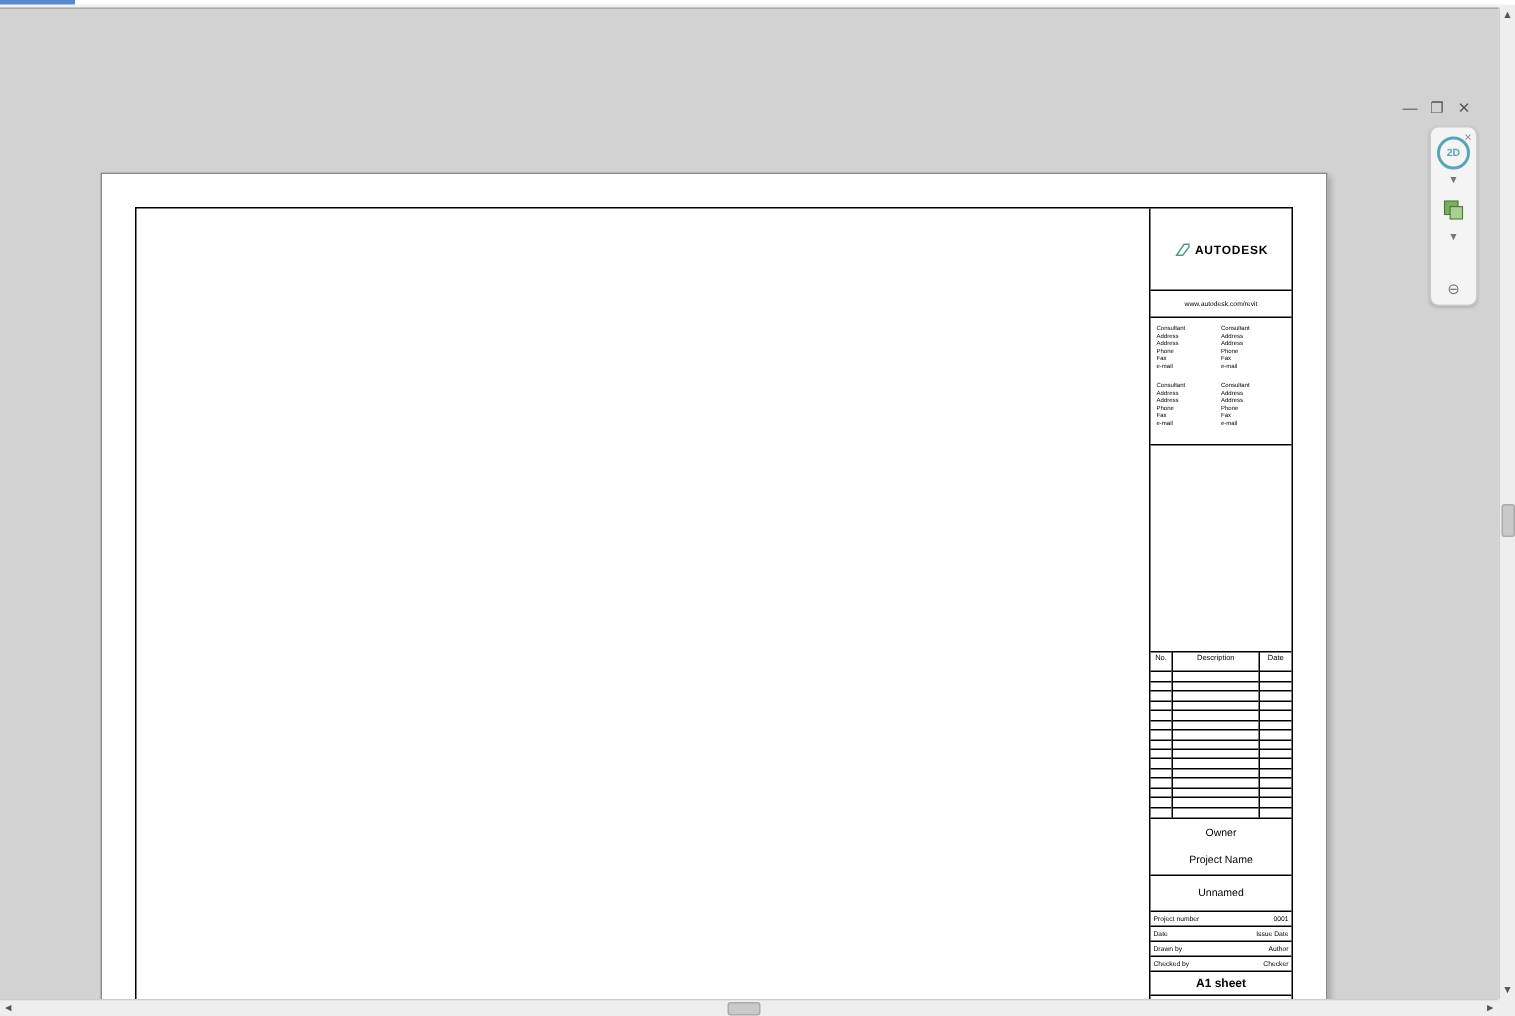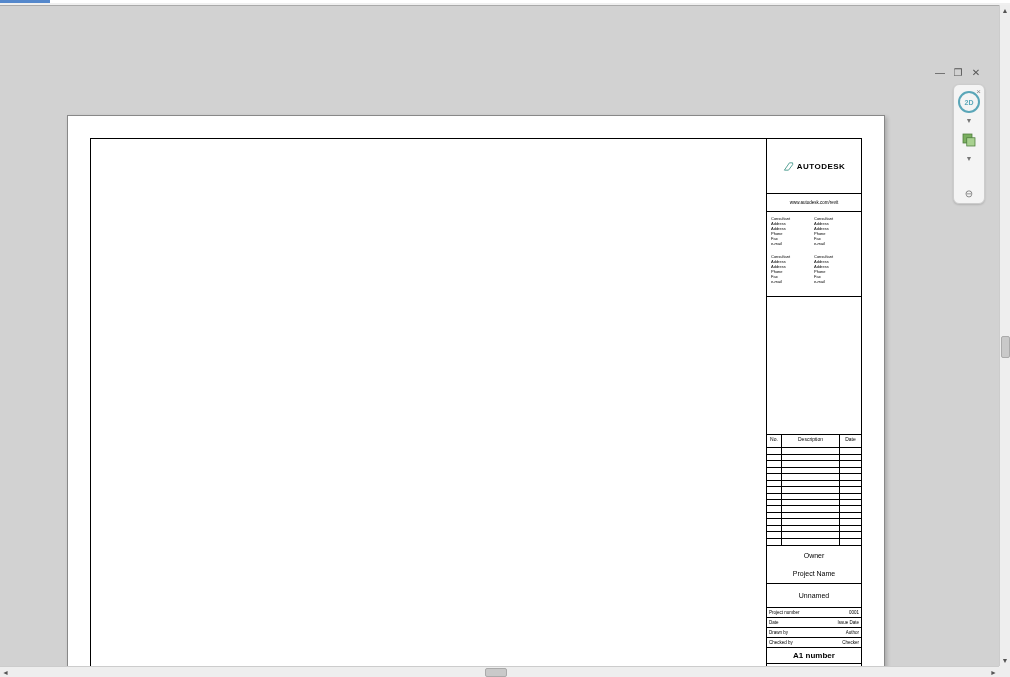--- a/index.html
+++ b/index.html
@@ -263,21 +263,21 @@
           <div class="tb-section tb-kv">
               <span>Drawn by</span>
               <span>Author</span>
             </div>
           <div class="tb-section tb-kv">
               <span>Checked by</span>
               <span>Checker</span>
             </div>
 
           <div class="tb-section tb-sheetnum">
-              <span>A1 number</span>
+              <span>A1 sheet</span>
             </div>
           <div class="tb-scale">
               <span>Scale</span>
             </div>
 
         </div>
       </div>
     </div>
   </div>
 </div>

